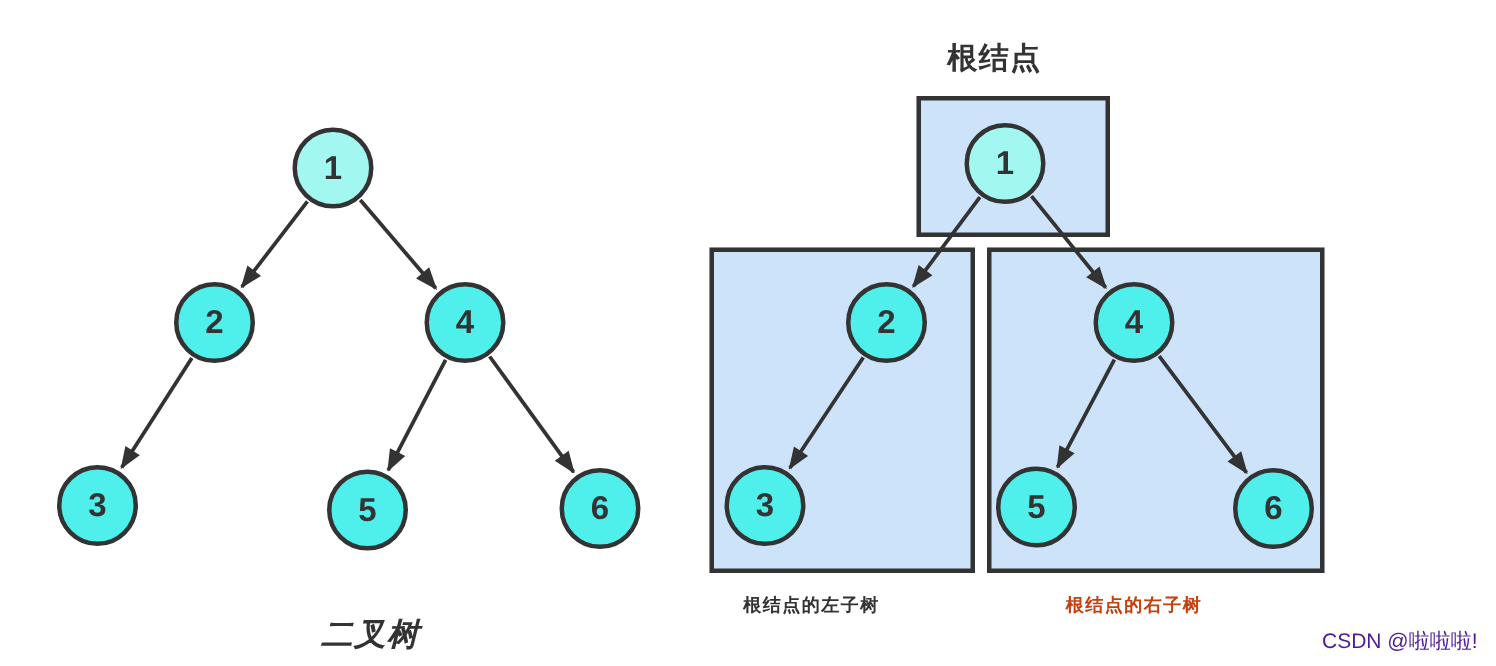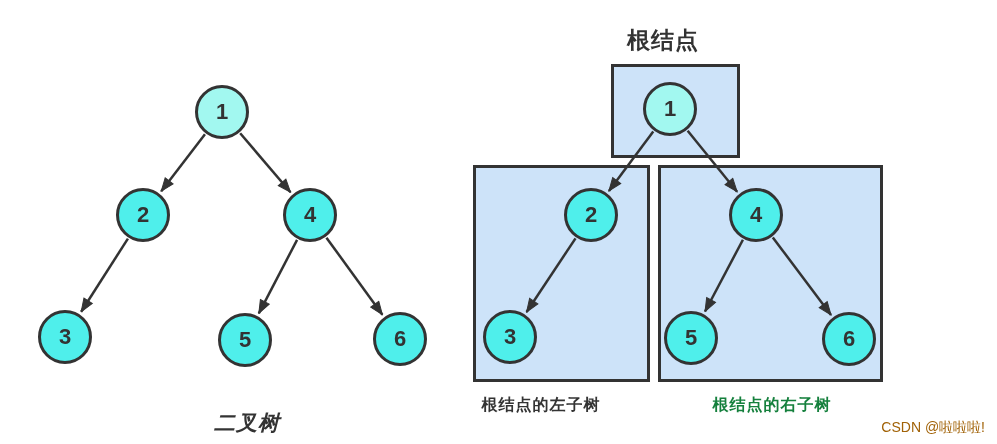--- a/index.html
+++ b/index.html
@@ -44,27 +44,27 @@
     background: #4FEFEB;
   }
   .node.root {
     background: #A2F8F0;
   }
   .diagram-label {
     position: absolute;
     width: 240px;
     text-align: center;
     font-weight: bold;
-    font-size: 16px;
+    font-size: 12px;
     color: #333333;
     z-index: 4;
     letter-spacing: 1px;
   }
   .caption-small { font-size: 21px; font-style: italic; }
-  .title-small { font-size: 23px; }
+  .title-small { font-size: 20px; }
   #watermark {
     position: absolute;
     right: 12px;
     top: 419px;
     font-size: 14px;
     color: #C8C0C0;
     z-index: 4;
     font-weight: normal;
   }
 </style>
@@ -90,23 +90,23 @@
       <line x1="742.9176422964513" y1="239.755846115946" x2="705.0168118252308" y2="311.47587916148643" stroke="#333333" stroke-width="2.5" marker-end="url(#arrowhead)"></line>
       <line x1="772.8" y1="237.4" x2="831" y2="315" stroke="#333333" stroke-width="2.5" marker-end="url(#arrowhead)"></line>
     </svg>
 
   <div class="diagram-label title-small" style="left: 543px; top: 25px; color: rgb(51, 51, 51);">根结点</div>
 
   <div class="diagram-label caption-small" style="left: 127px; top: 409px; color: rgb(51, 51, 51);">二叉树</div>
 
   <div class="diagram-label" style="left: 421px; top: 395px; color: rgb(51, 51, 51);">根结点的左子树</div>
 
-  <div class="diagram-label" style="left: 652px; top: 395px; color: #15803d;">根结点的右子树</div>
+  <div class="diagram-label" style="left: 636px; top: 395px; color: #c2410c;">根结点的右子树</div>
 
-  <div id="watermark" style="color: #a16207;">CSDN @啦啦啦!</div>
+  <div id="watermark" style="color: #4c1d95;">CSDN @啦啦啦!</div>
 
 <div class="node root" style="left: 195px; top: 85px; width: 54px; height: 54px; background: rgb(162, 248, 240); border-color: rgb(51, 51, 51); color: rgb(51, 51, 51);">1</div>
     <div class="node" style="left: 116px; top: 188px; width: 54px; height: 54px; background: rgb(79, 239, 235); border-color: rgb(51, 51, 51); color: rgb(51, 51, 51);">2</div>
     <div class="node" style="left: 283px; top: 188px; width: 54px; height: 54px; background: rgb(79, 239, 235); border-color: rgb(51, 51, 51); color: rgb(51, 51, 51);">4</div>
     <div class="node" style="left: 38px; top: 310px; width: 54px; height: 54px; background: rgb(79, 239, 235); border-color: rgb(51, 51, 51); color: rgb(51, 51, 51);">3</div>
     <div class="node" style="left: 218px; top: 313px; width: 54px; height: 54px; background: rgb(79, 239, 235); border-color: rgb(51, 51, 51); color: rgb(51, 51, 51);">5</div>
     <div class="node" style="left: 373px; top: 312px; width: 54px; height: 54px; background: rgb(79, 239, 235); border-color: rgb(51, 51, 51); color: rgb(51, 51, 51);">6</div>
     <div class="box" style="left: 611px; top: 64px; width: 129px; height: 94px; background: rgb(205, 227, 249); border-color: rgb(51, 51, 51);"></div>
     <div class="box" style="left: 473px; top: 165px; width: 177px; height: 217px; background: rgb(205, 227, 249); border-color: rgb(51, 51, 51);"></div>
     <div class="box" style="left: 658px; top: 165px; width: 225px; height: 217px; background: rgb(205, 227, 249); border-color: rgb(51, 51, 51);"></div>

